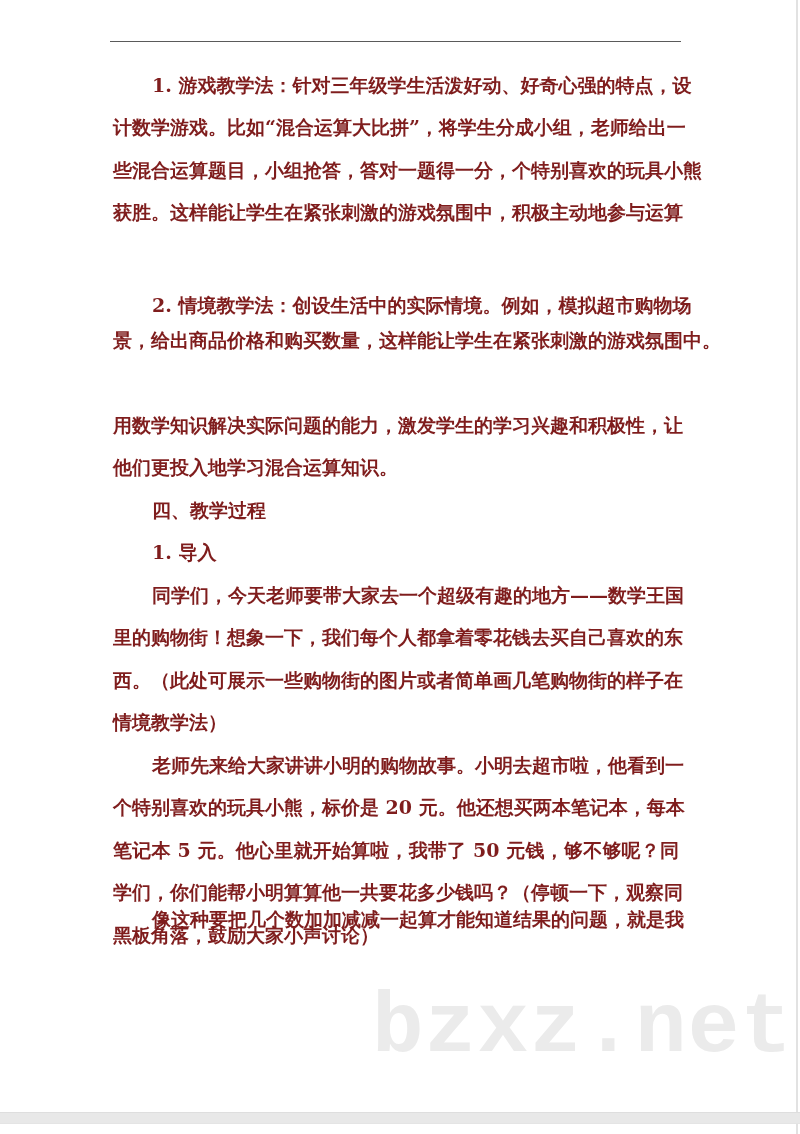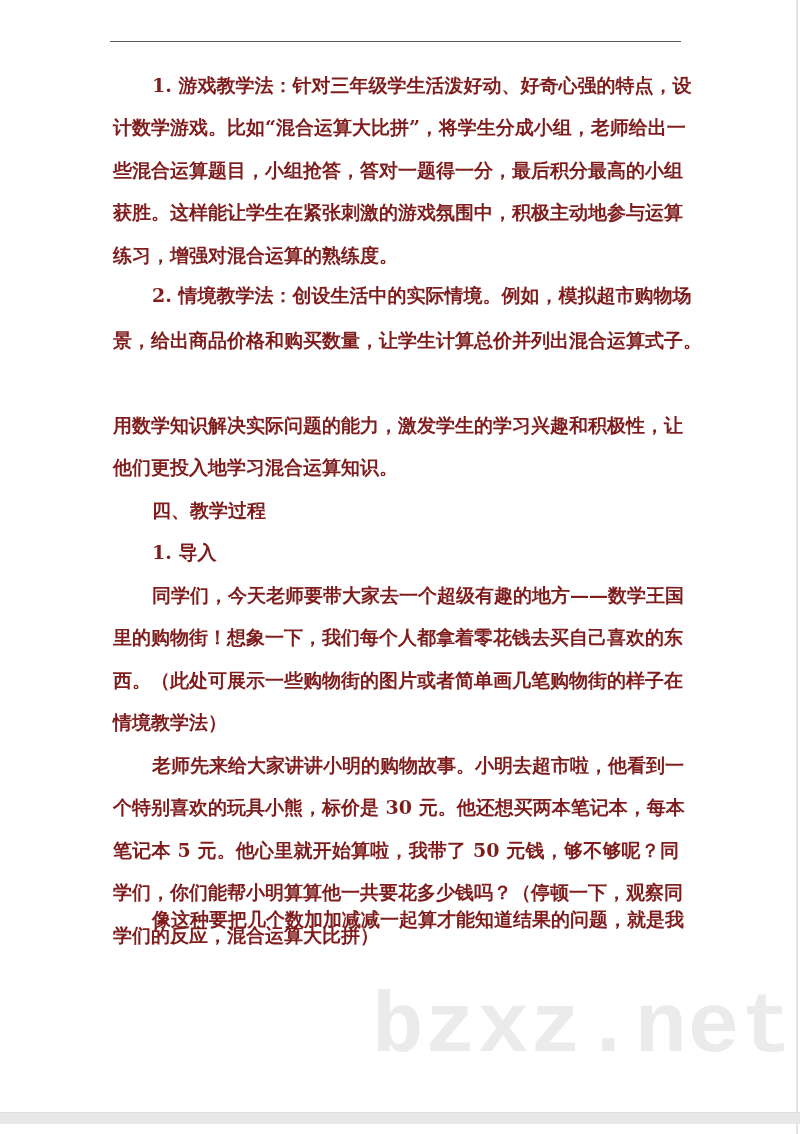--- a/index.html
+++ b/index.html
@@ -89,37 +89,36 @@
   </style>
 </head>
 <body>
 
 <div class="canvas">
   <div class="page">
     <div class="header-rule"></div>
 
     <div class="line indent" style="top:70px">1. 游戏教学法：针对三年级学生活泼好动、好奇心强的特点，设</div>
     <div class="line" style="top:112px">计数学游戏。比如“混合运算大比拼”，将学生分成小组，老师给出一</div>
-    <div class="line" style="top:155px">些混合运算题目，小组抢答，答对一题得一分，最后积分最高的小组</div>
+    <div class="line" style="top:155px">些混合运算题目，小组抢答，答对一题得一分，个特别喜欢的玩具小熊</div>
     <div class="line" style="top:197px">获胜。这样能让学生在紧张刺激的游戏氛围中，积极主动地参与运算</div>
-    <div class="line last" style="top:240px">练习，增强对混合运算的熟练度。</div>
-    <div class="line indent" style="top:280px">2. 情境教学法：创设生活中的实际情境。例如，模拟超市购物场</div>
-    <div class="line" style="top:325px">景，给出商品价格和购买数量，让学生计算总价并列出混合运算式子。</div>
+    <div class="line indent" style="top:290px">2. 情境教学法：创设生活中的实际情境。例如，模拟超市购物场</div>
+    <div class="line" style="top:325px">景，给出商品价格和购买数量，这样能让学生在紧张刺激的游戏氛围中。</div>
     <div class="line" style="top:410px">用数学知识解决实际问题的能力，激发学生的学习兴趣和积极性，让</div>
     <div class="line indent last" style="top:495px">四、教学过程</div>
     <div class="line last" style="top:452px">他们更投入地学习混合运算知识。</div>
     <div class="line indent last" style="top:537px">1. 导入</div>
     <div class="line" style="top:622px">里的购物街！想象一下，我们每个人都拿着零花钱去买自己喜欢的东</div>
     <div class="line indent" style="top:580px">同学们，今天老师要带大家去一个超级有趣的地方——数学王国</div>
     <div class="line" style="top:665px">西。（此处可展示一些购物街的图片或者简单画几笔购物街的样子在</div>
     <div class="line last" style="top:707px">情境教学法）</div>
     <div class="line indent" style="top:750px">老师先来给大家讲讲小明的购物故事。小明去超市啦，他看到一</div>
-    <div class="line" style="top:792px">个特别喜欢的玩具小熊，标价是 30 元。他还想买两本笔记本，每本</div>
+    <div class="line" style="top:792px">个特别喜欢的玩具小熊，标价是 20 元。他还想买两本笔记本，每本</div>
     <div class="line" style="top:835px">笔记本 5 元。他心里就开始算啦，我带了 50 元钱，够不够呢？同</div>
     <div class="line" style="top:877px">学们，你们能帮小明算算他一共要花多少钱吗？（停顿一下，观察同</div>
-    <div class="line last" style="top:920px">学们的反应，混合运算大比拼）</div>
+    <div class="line last" style="top:920px">黑板角落，鼓励大家小声讨论）</div>
     <div class="line indent" style="top:904px">像这种要把几个数加加减减一起算才能知道结果的问题，就是我</div>
 
     <div class="watermark">bzxz.net</div>
   </div>
   <div class="page-gap"></div>
   <div class="next-page"></div>
 </div>
 
 </body></html>

